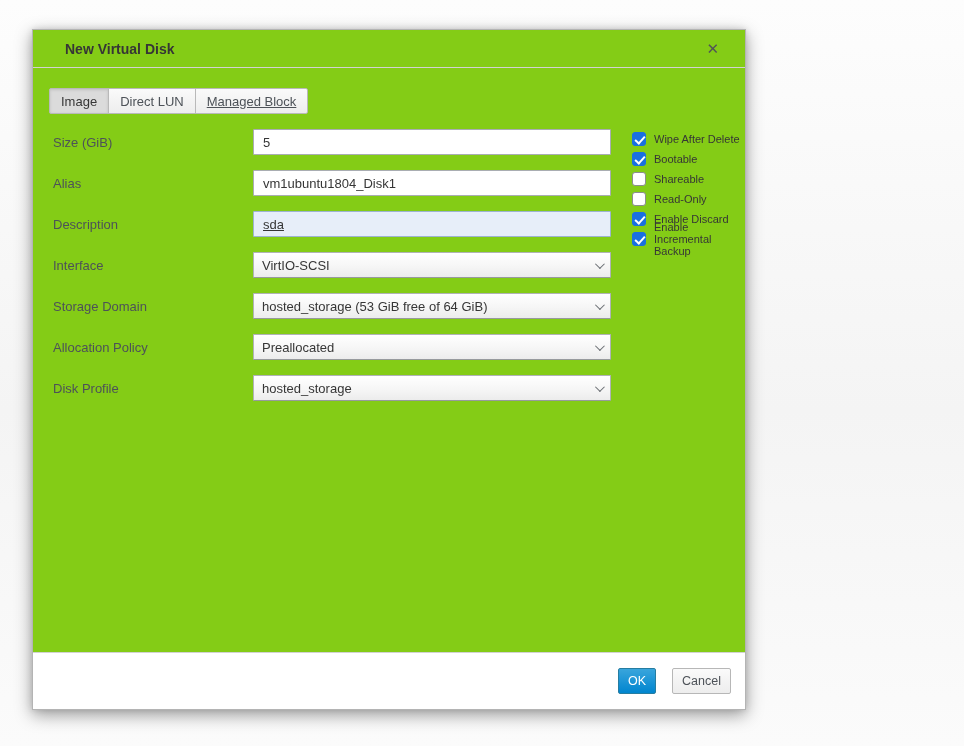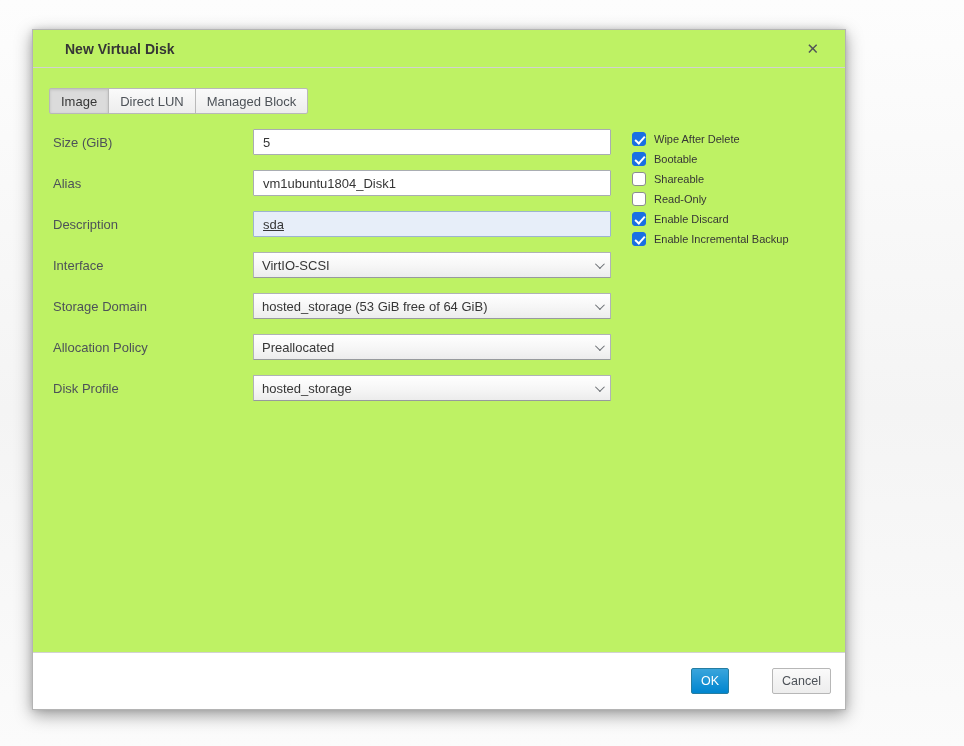--- a/index.html
+++ b/index.html
@@ -6,22 +6,22 @@
   html, body { width: 964px; height: 746px; }
   body {
     font-family: "Liberation Sans", "DejaVu Sans", sans-serif;
     background: linear-gradient(180deg, #fdfdfd 0%, #f4f4f4 55%, #fbfbfb 100%);
     position: relative;
     overflow: hidden;
   }
   
   .modal {
     position: absolute; left: 32px; top: 29px;
-    width: 814px; height: 681px;
-    background: #bef264;
+    width: 714px; height: 681px;
+    background: #84cc16;
     border: 1px solid #b4b4b4;
     box-shadow: 0 5px 16px rgba(0,0,0,0.38), 0 0 6px rgba(0,0,0,0.12);
   }
   .modal-header {
     height: 38px;
     display: flex; align-items: center;
     padding: 0 22px 0 32px;
     border-bottom: 1px solid #d2d2d2;
   }
   .modal-title { font-size: 14px; font-weight: bold; color: #363636; }
@@ -38,21 +38,21 @@
     padding: 0 11px;
     display: flex; align-items: center;
     font-size: 13px; color: #4d5258;
     background: linear-gradient(180deg, #fafafa 0%, #ededed 100%);
     border: 1px solid #b9b9b9;
     margin-left: -1px;
     cursor: pointer;
     white-space: nowrap;
   }
   .tab:first-child { margin-left: 0; border-radius: 2px 0 0 2px; }
-  .tab:last-child { border-radius: 0 2px 2px 0; }
+  .tab:last-child { border-radius: 0 2px 2px 0; text-decoration: underline; }
   .tab.active {
     background: #dbdbdb;
     box-shadow: inset 0 1px 3px rgba(0,0,0,0.12);
     color: #363636;
   }
   
   .form-area { padding: 15px 0 0 20px; }
   .form-row { display: flex; align-items: center; height: 26px; margin-bottom: 15px; }
   .flabel { width: 200px; font-size: 13px; color: #4d5258; }
   .finput {
@@ -111,21 +111,20 @@
   }
   .opt-label { font-size: 11px; color: #363636; }
   
   .modal-footer {
     position: absolute; left: 0; right: 0; bottom: 0;
     height: 57px;
     border-top: 1px solid #d2d2d2;
     display: flex; align-items: center; justify-content: flex-end;
     padding-right: 14px;
     background: #ffffff;
-    gap: 27px;
   }
   .btn {
     height: 26px;
     font-size: 12.5px;
     font-family: "Liberation Sans", "DejaVu Sans", sans-serif;
     border-radius: 2px;
     cursor: pointer;
     padding: 0 9px;
   }
   .btn-primary {

